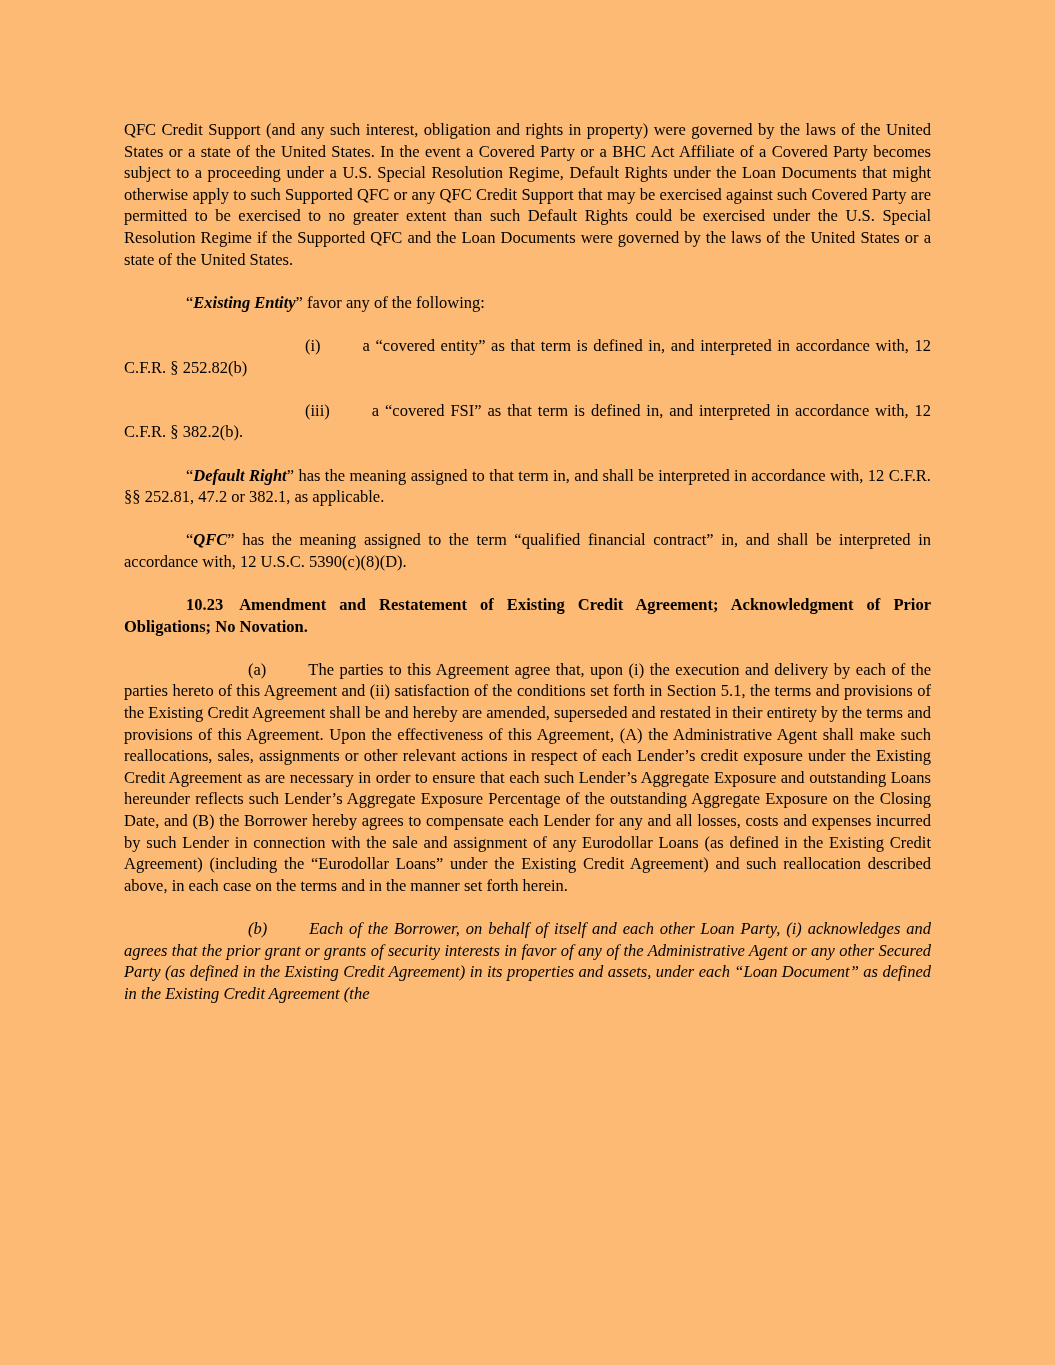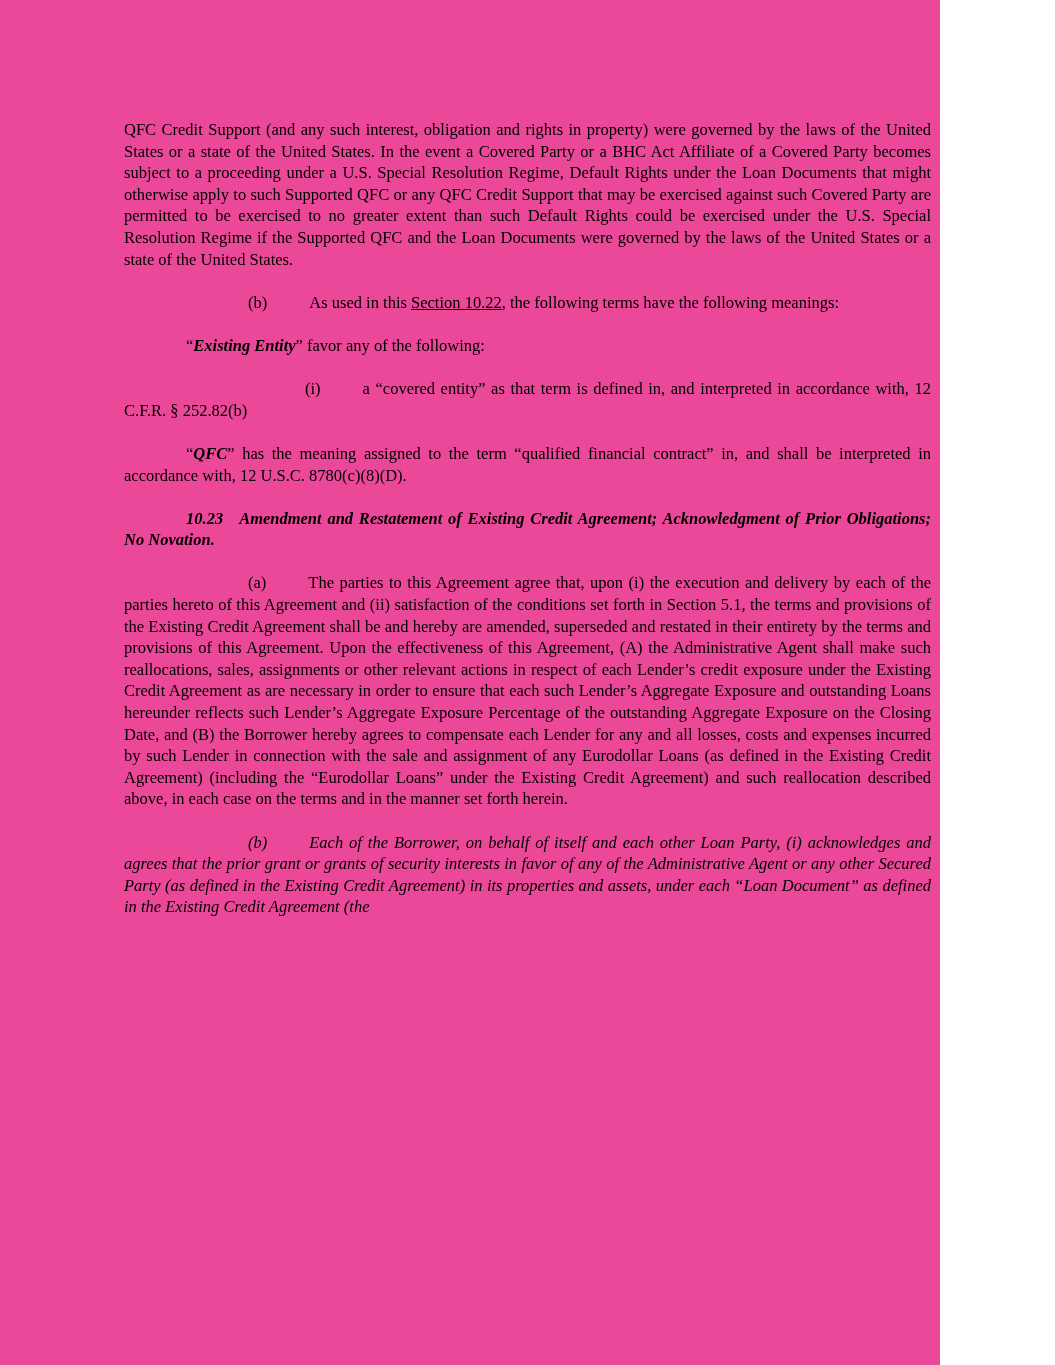--- a/index.html
+++ b/index.html
@@ -5,66 +5,67 @@
   * { box-sizing: border-box; }
   html, body { margin: 0; padding: 0; }
   body {
     width: 1055px;
     height: 1365px;
     background: #ffffff;
     font-family: "Liberation Serif", "DejaVu Serif", serif;
   }
   .page {
     position: relative;
-    width: 940px;
+    width: 1055px;
     height: 1365px;
-    background: #ec4899;
+    background: #fdba74;
     overflow: hidden;
   }
   .content {
     position: absolute;
     left: 124px;
     top: 119px;
     width: 807px;
     font-size: 16.5px;
     line-height: 21.6px;
     color: #000000;
     text-align: justify;
   }
   .para { margin: 0 0 21.6px 0; }
   .para:last-child { margin-bottom: 0; font-style: italic; }
   .ind0 { text-indent: 0; }
   .ind1 { text-indent: 62px; }
   .ind2 { text-indent: 124px; }
   .ind3 { text-indent: 181px; margin-top: 12px; }
   .bi { font-weight: bold; font-style: italic; }
-  .b  { font-weight: bold; font-style: italic; }
+  .b  { font-weight: bold; }
   .u  { text-decoration: underline; }
   .tab    { display: inline-block; width: 42px; }
   .tab-sm { display: inline-block; width: 16px; }
 </style>
 </head>
 <body>
 
 <div class="page">
   <div class="content">
 
     <p class="para ind0"><span>QFC Credit Support (and any such interest, obligation and rights in property) were governed by the laws of the United States or a state of the United States. In the event a Covered Party or a BHC Act Affiliate of a Covered Party becomes subject to a proceeding under a U.S. Special Resolution Regime, Default Rights under the Loan Documents that might otherwise apply to such Supported QFC or any QFC Credit Support that may be exercised against such Covered Party are permitted to be exercised to no greater extent than such Default Rights could be exercised under the U.S. Special Resolution Regime if the Supported QFC and the Loan Documents were governed by the laws of the United States or a state of the United States.</span></p>
 
-    <p class="para ind2"><span>(b)</span><span class="tab"></span><span>As used in this </span><span class="u">Section 10.22</span><span>, the following terms have the following meanings:</span></p>
 
 
     <p class="para ind1"><span>“</span><span class="bi">Existing Entity</span><span>” favor any of the following:</span></p>
 
     <p class="para ind3"><span>(i)</span><span class="tab"></span><span>a “covered entity” as that term is defined in, and interpreted in accordance with, 12 C.F.R. § 252.82(b)</span></p>
 
 
+    <p class="para ind3"><span>(iii)</span><span class="tab"></span><span>a “covered FSI” as that term is defined in, and interpreted in accordance with, 12 C.F.R. § 382.2(b).</span></p>
 
+    <p class="para ind1"><span>“</span><span class="bi">Default Right</span><span>” has the meaning assigned to that term in, and shall be interpreted in accordance with, 12 C.F.R. §§ 252.81, 47.2 or 382.1, as applicable.</span></p>
 
-    <p class="para ind1"><span>“</span><span class="bi">QFC</span><span>” has the meaning assigned to the term “qualified financial contract” in, and shall be interpreted in accordance with, 12 U.S.C. 8780(c)(8)(D).</span></p>
+    <p class="para ind1"><span>“</span><span class="bi">QFC</span><span>” has the meaning assigned to the term “qualified financial contract” in, and shall be interpreted in accordance with, 12 U.S.C. 5390(c)(8)(D).</span></p>
 
     <p class="para ind1"><span class="b">10.23</span><span class="tab-sm"></span><span class="b">Amendment and Restatement of Existing Credit Agreement; Acknowledgment of Prior Obligations; No Novation.</span></p>
 
     <p class="para ind2"><span>(a)</span><span class="tab"></span><span>The parties to this Agreement agree that, upon (i) the execution and delivery by each of the parties hereto of this Agreement and (ii) satisfaction of the conditions set forth in Section 5.1, the terms and provisions of the Existing Credit Agreement shall be and hereby are amended, superseded and restated in their entirety by the terms and provisions of this Agreement. Upon the effectiveness of this Agreement, (A) the Administrative Agent shall make such reallocations, sales, assignments or other relevant actions in respect of each Lender’s credit exposure under the Existing Credit Agreement as are necessary in order to ensure that each such Lender’s Aggregate Exposure and outstanding Loans hereunder reflects such Lender’s Aggregate Exposure Percentage of the outstanding Aggregate Exposure on the Closing Date, and (B) the Borrower hereby agrees to compensate each Lender for any and all losses, costs and expenses incurred by such Lender in connection with the sale and assignment of any Eurodollar Loans (as defined in the Existing Credit Agreement) (including the “Eurodollar Loans” under the Existing Credit Agreement) and such reallocation described above, in each case on the terms and in the manner set forth herein.</span></p>
 
     <p class="para ind2"><span>(b)</span><span class="tab"></span><span>Each of the Borrower, on behalf of itself and each other Loan Party, (i) acknowledges and agrees that the prior grant or grants of security interests in favor of any of the Administrative Agent or any other Secured Party (as defined in the Existing Credit Agreement) in its properties and assets, under each “Loan Document” as defined in the Existing Credit Agreement (the</span></p>
 
   </div>
 </div>
 

